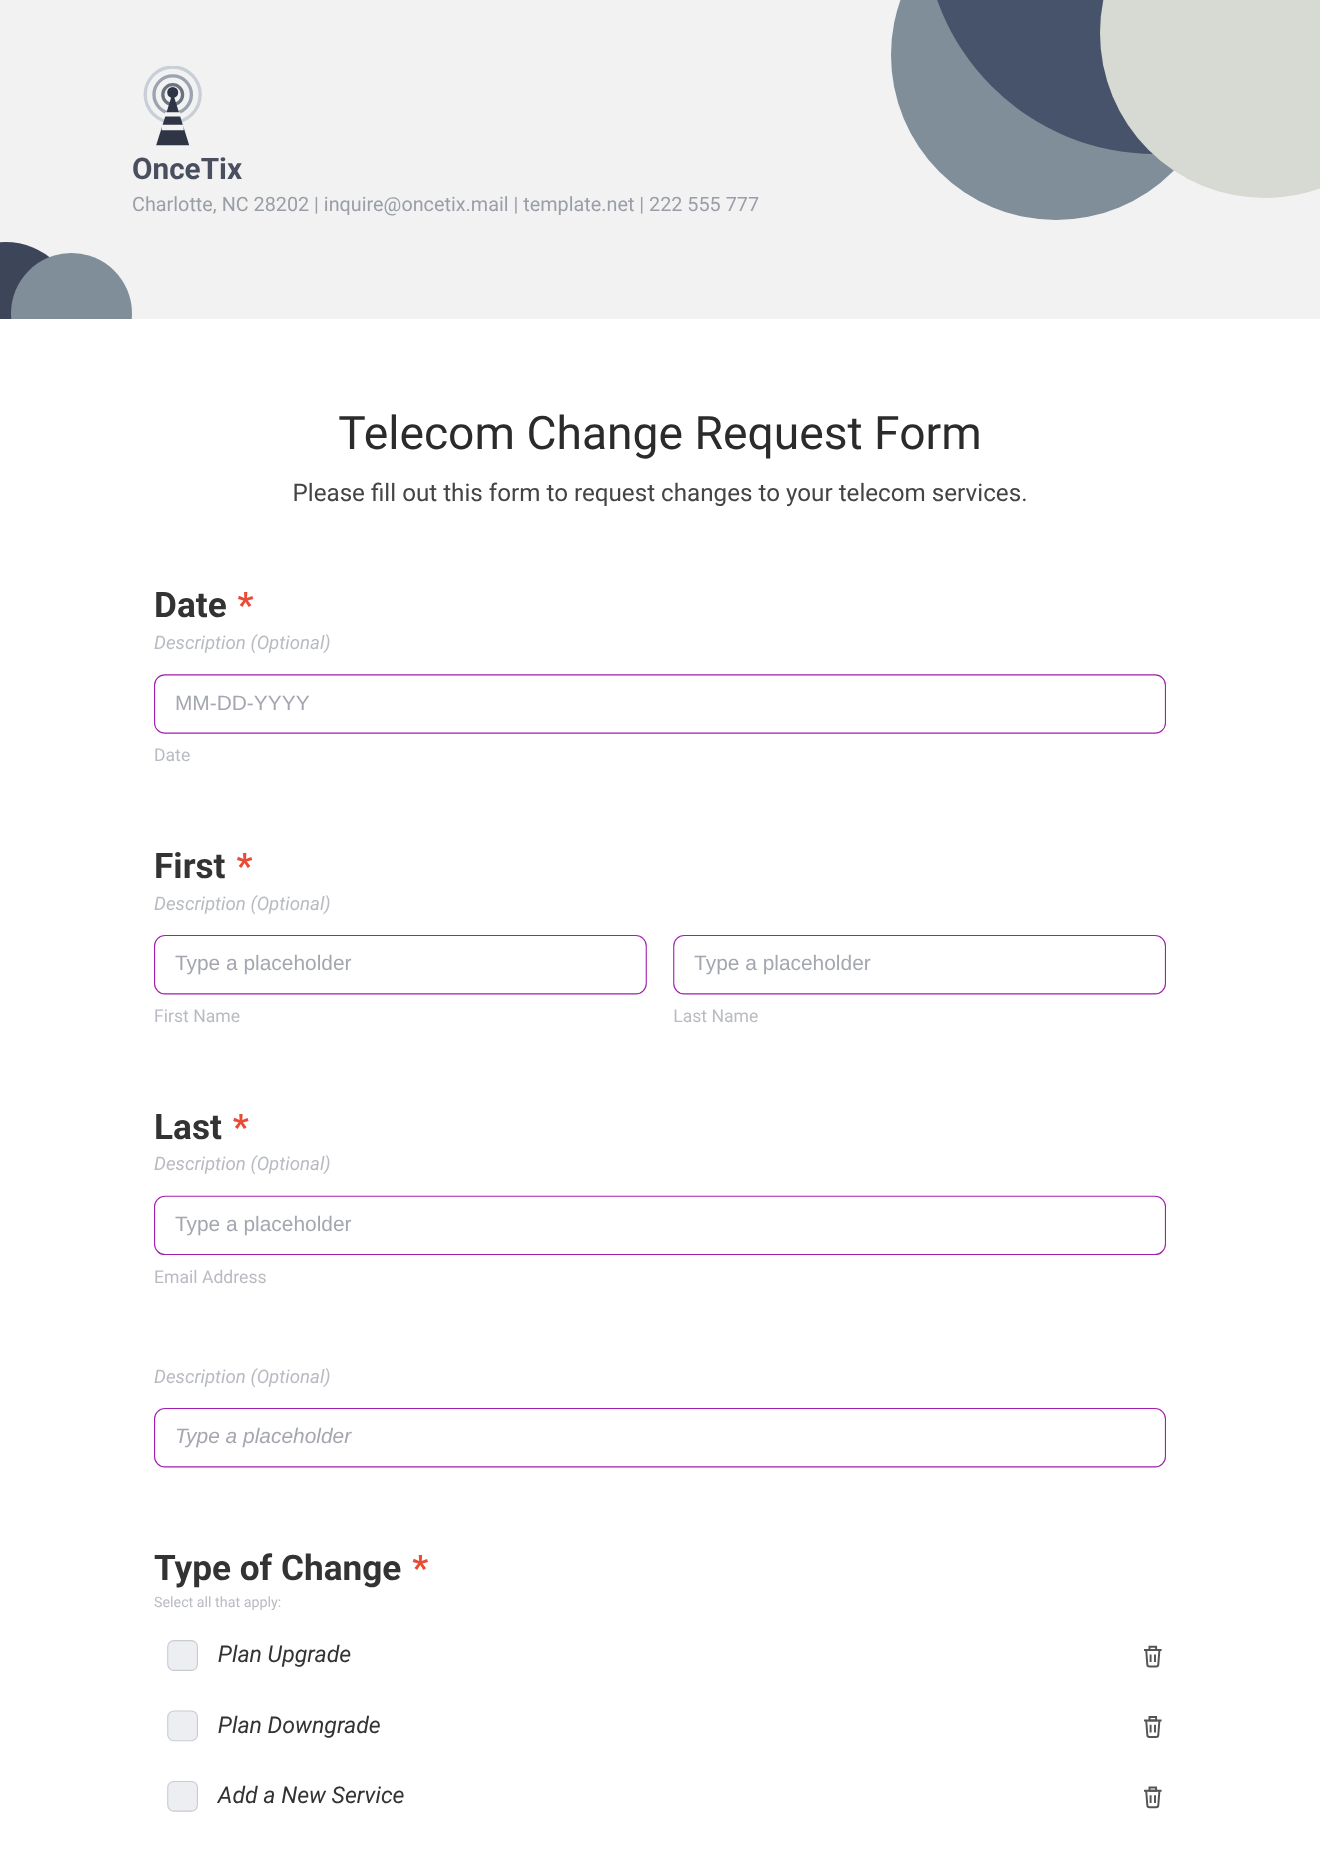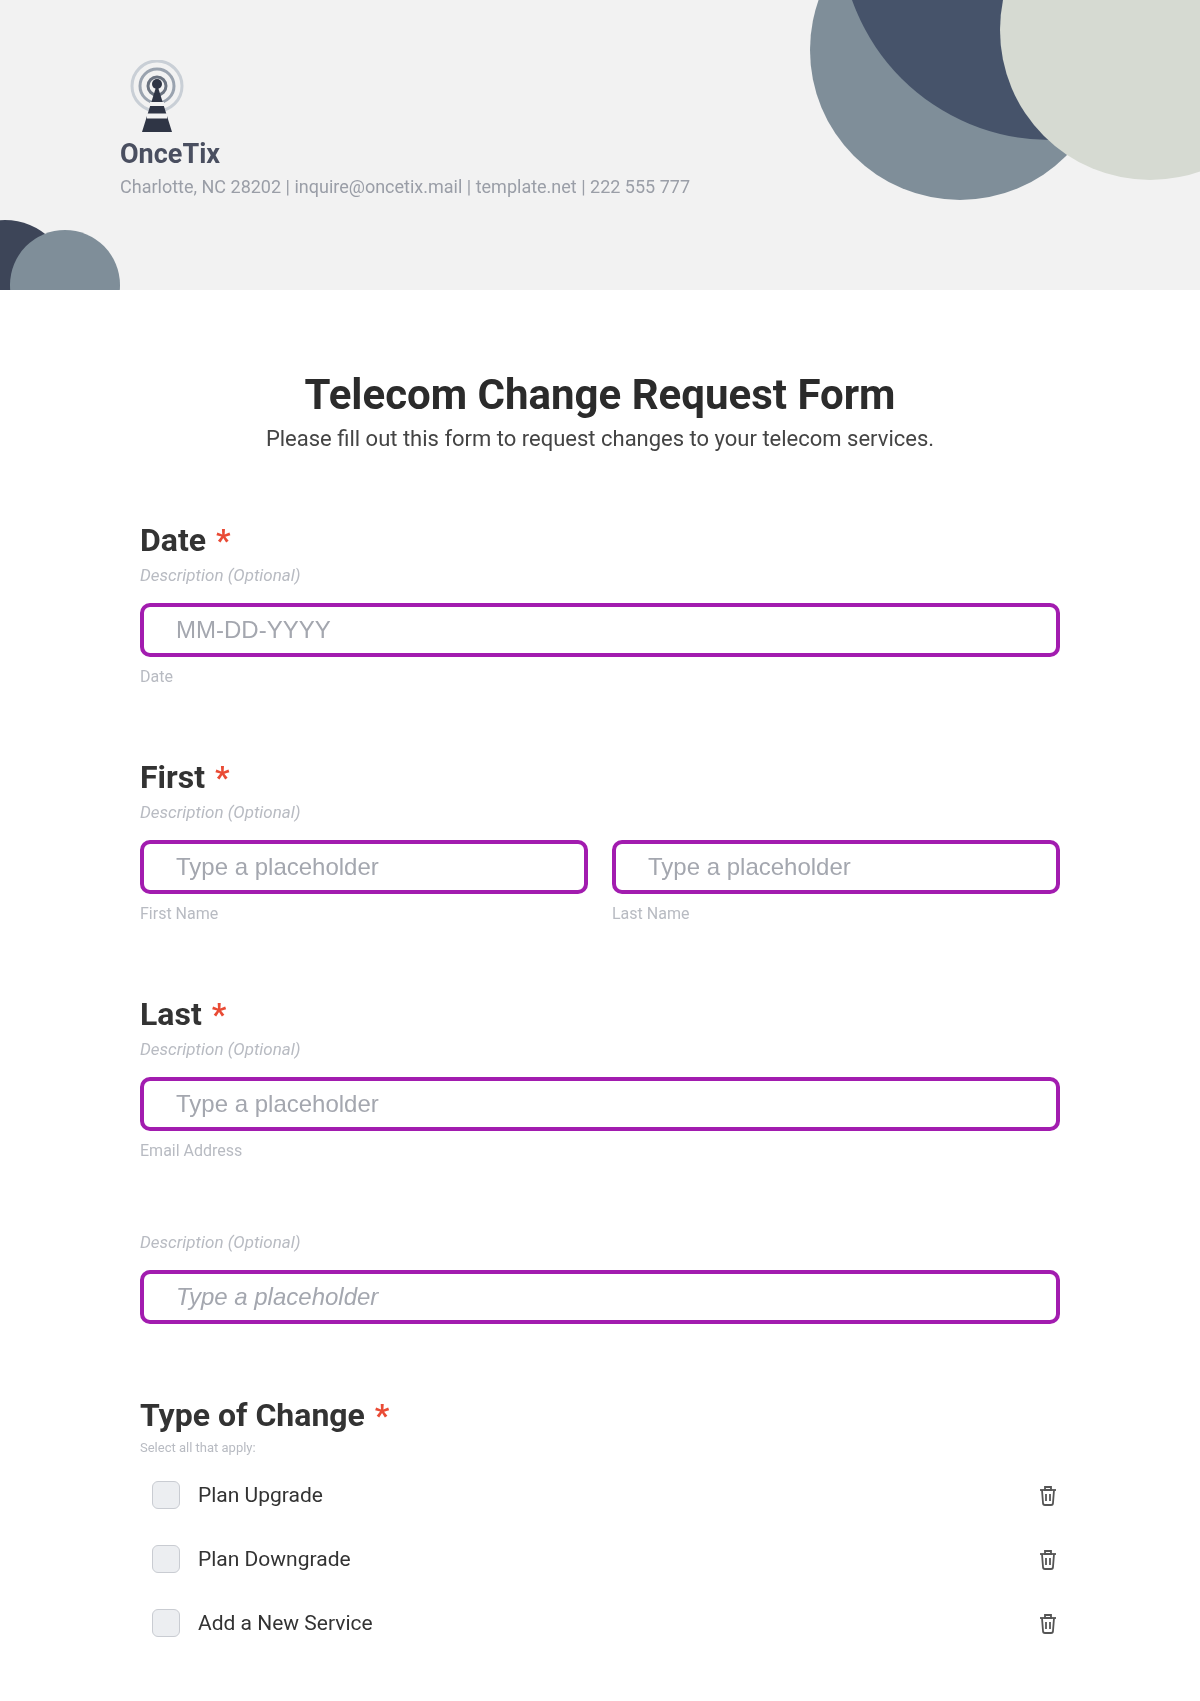--- a/index.html
+++ b/index.html
@@ -70,23 +70,23 @@
     z-index: 1;
   }
   .form-wrap {
     max-width: 920px;
     margin: 0 auto;
     padding: 80px 0 40px 0;
   }
   .form-title {
     text-align: center;
     font-size: 42px;
-    font-weight: 700;
+    font-weight: 400;
     color: #2b2b2b;
-    margin-bottom: 7px;
+    margin-bottom: 17px;
   }
   .form-subtitle {
     text-align: center;
     font-size: 22px;
     color: #444;
     margin-bottom: 70px;
   }
   .field-group { margin-bottom: 72px; }
   .field-label {
     font-size: 32px;
@@ -102,24 +102,24 @@
     margin-bottom: 18px;
   }
   .field-helper {
     font-size: 13px;
     color: #b8bbc2;
     margin-bottom: 18px;
   }
   .input {
     width: 100%;
     height: 54px;
-    border: 4px solid #a21caf;
+    border: 1px solid #a21caf;
     border-radius: 10px;
-    padding: 0 32px;
-    font-size: 24px;
+    padding: 0 18px;
+    font-size: 19px;
     color: #333;
     background: #fff;
   }
   .input::placeholder { color: #a4a7af; font-style: normal; }
   .input.italic-ph::placeholder { font-style: italic; }
   .sublabel {
     font-size: 16px;
     color: #b8bbc2;
     margin-top: 10px;
   }
@@ -133,21 +133,21 @@
     margin-bottom: 20px;
   }
   .checkbox-left { display: flex; align-items: center; gap: 18px; }
   .cb {
     width: 28px; height: 28px;
     border: 1px solid #c9ccd2;
     border-radius: 6px;
     background: #eceef1;
     flex-shrink: 0;
   }
-  .cb-label { font-size: 21px; color: #333; }
+  .cb-label { font-size: 21px; color: #333; font-style: italic; }
   .trash {
     width: 24px; height: 24px;
     flex-shrink: 0;
     cursor: pointer;
   }
 </style>
 </head>
 <body>
 
 <div class="header">

